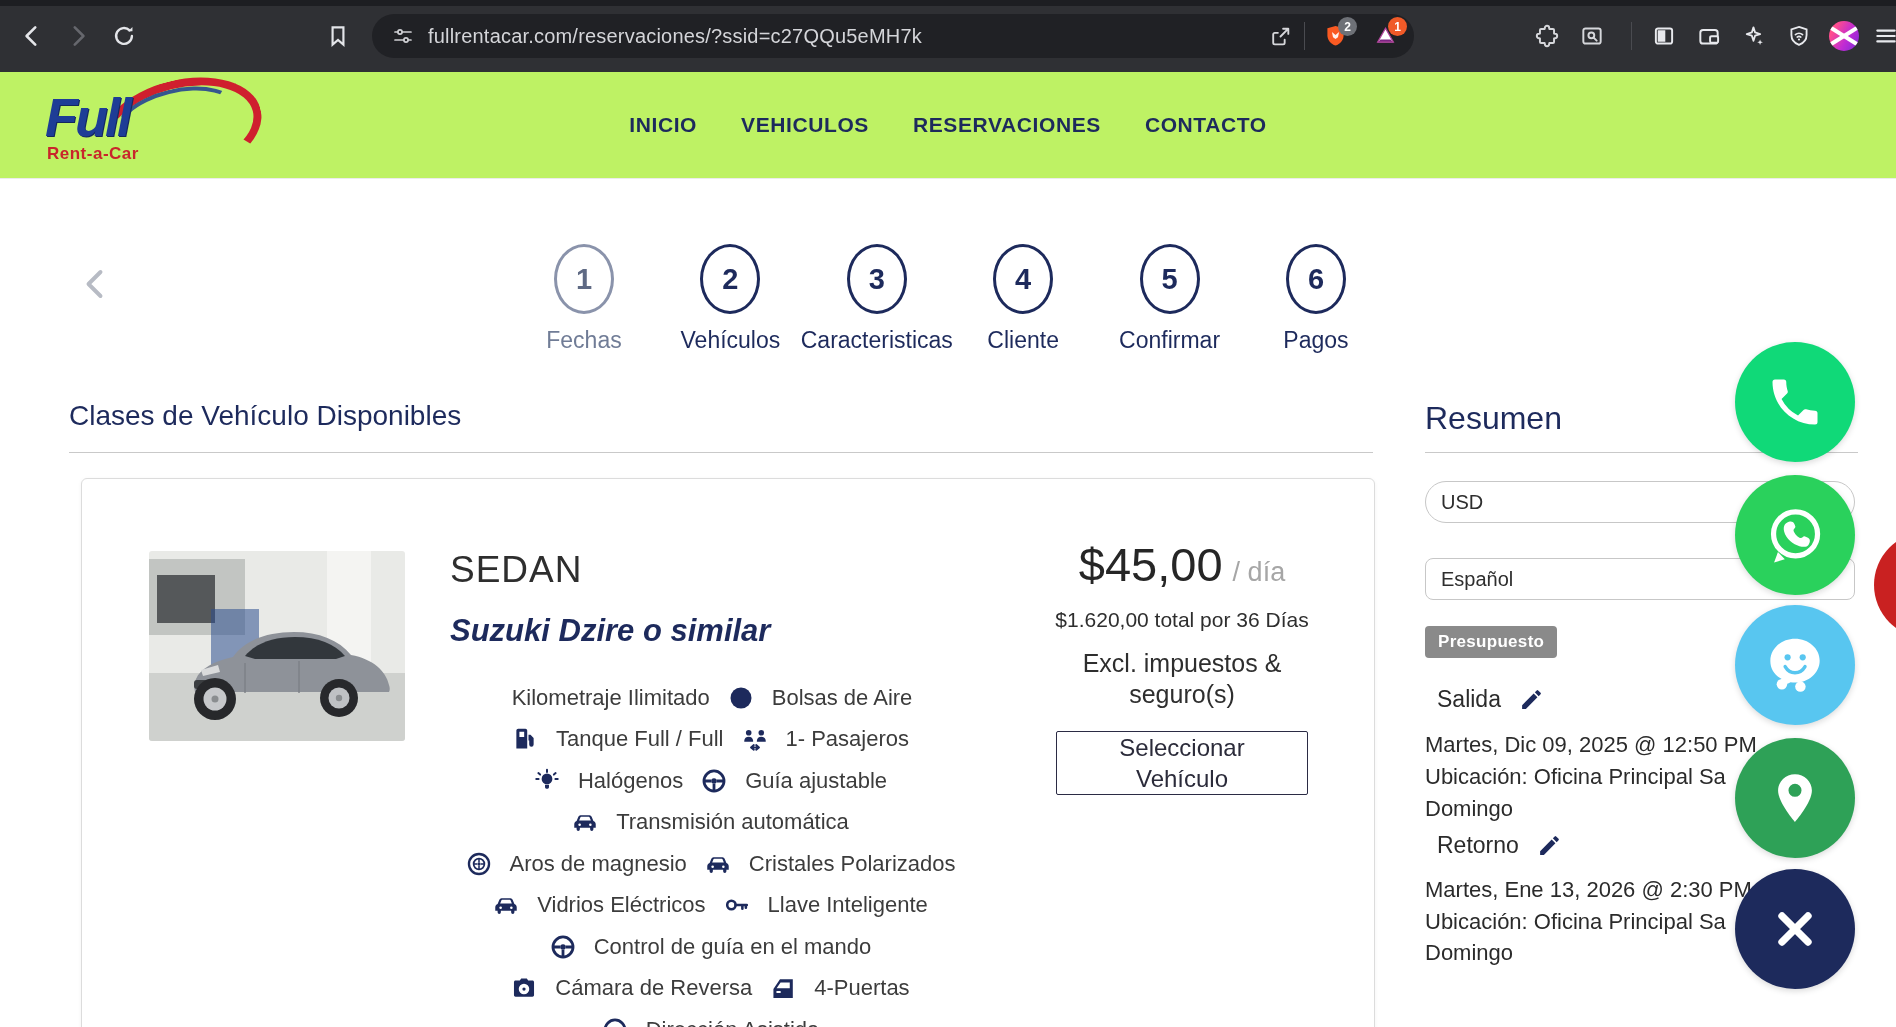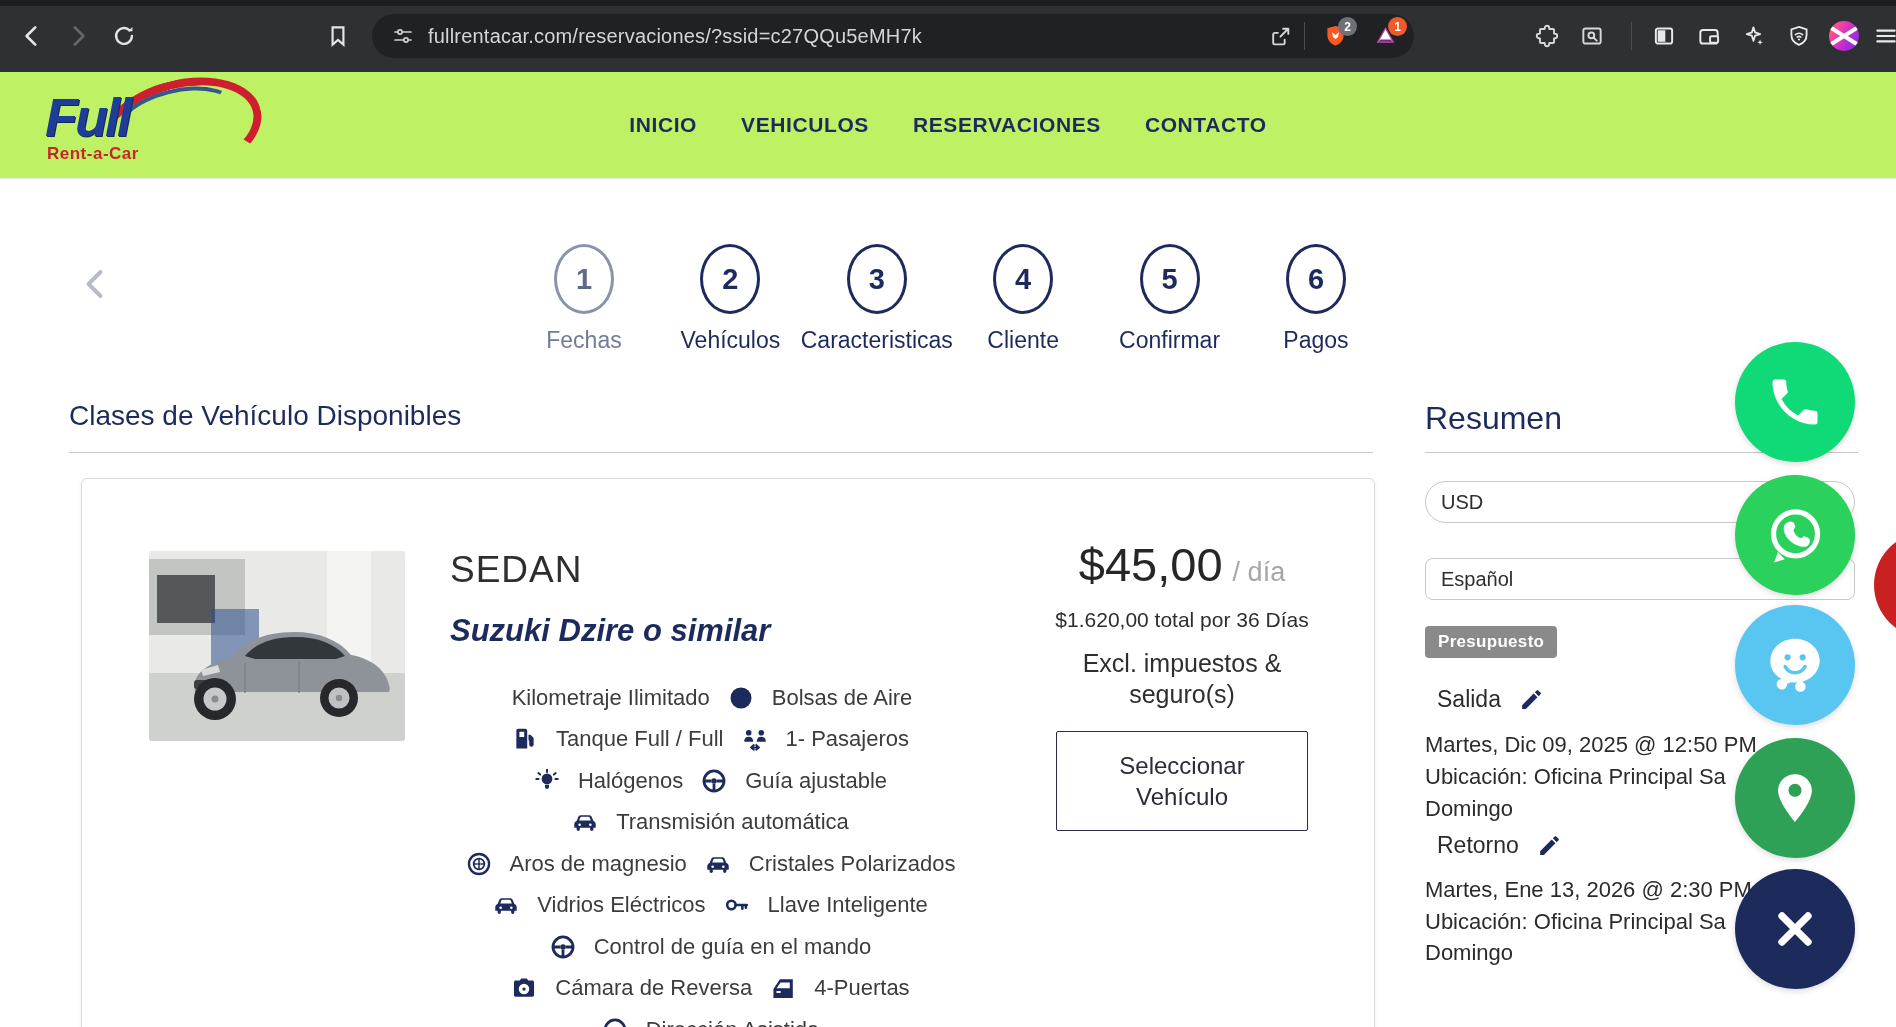--- a/index.html
+++ b/index.html
@@ -68,21 +68,21 @@
                font-size:22px;color:#3c3c3c;white-space:nowrap;}
   .feat-icon{width:28px;height:28px;color:#1d2a5c;flex:none;}
   .feat-label{padding:0 4px;}
 
   .price-col{position:absolute;left:940px;top:58px;width:320px;display:flex;flex-direction:column;align-items:center;text-align:center;}
   .price-line{display:flex;align-items:baseline;gap:10px;}
   .price-amount{font-size:47px;color:#262626;}
   .price-unit{font-size:27px;color:#a6a6a6;}
   .total-line{margin-top:16px;font-size:21px;color:#2e2e2e;}
   .tax-note{margin-top:16px;font-size:25px;color:#2e2e2e;line-height:1.22;}
-  .select-btn{margin-top:22px;width:252px;height:100px;background:#fff;border:1px solid #2b2b44;border-radius:2px;
+  .select-btn{margin-top:22px;width:252px;height:64px;background:#fff;border:1px solid #2b2b44;border-radius:2px;
               font-family:inherit;font-size:24px;color:#2b2b3a;display:flex;flex-direction:column;
               align-items:center;justify-content:center;gap:7px;cursor:pointer;line-height:1;}
 
   
   .select-box{position:absolute;left:1425px;width:430px;height:42px;border:1px solid #c7c7c7;border-radius:8px;
               background:#fff;display:flex;align-items:center;padding-left:15px;box-sizing:border-box;
               font-size:20px;color:#2e2e2e;cursor:pointer;}
   .sb-currency{top:481px;border-radius:21px;}
   .sb-language{top:558px;}
   .quote-badge{position:absolute;left:1425px;top:626px;background:#8a8a8a;color:#fff;font-weight:700;

